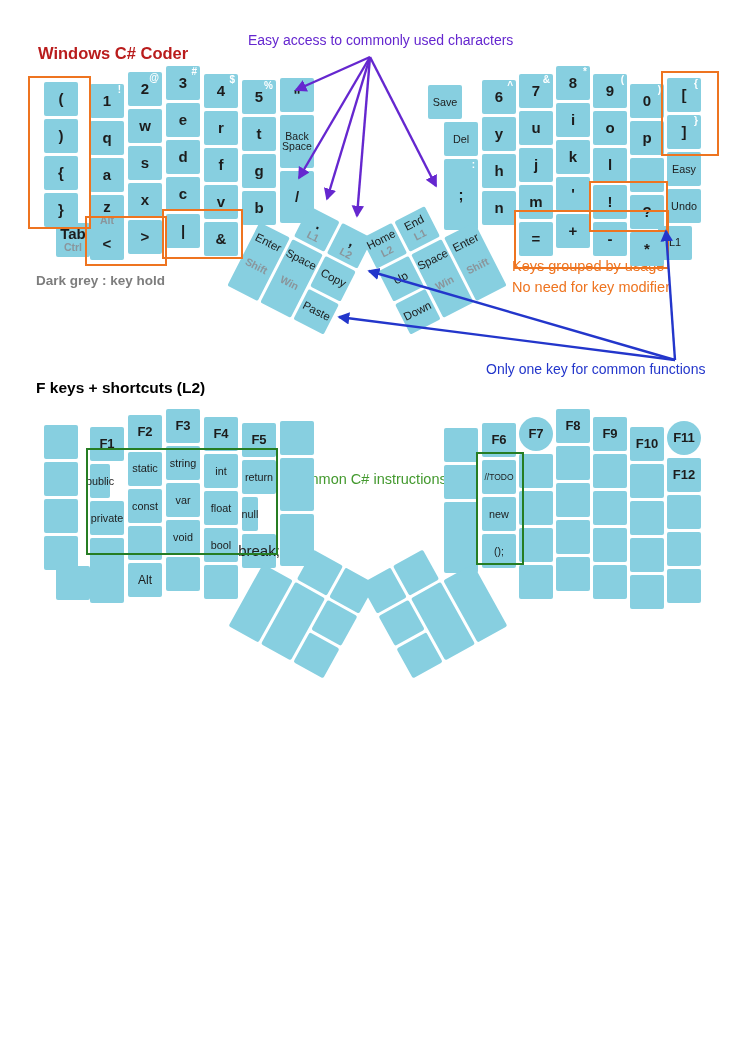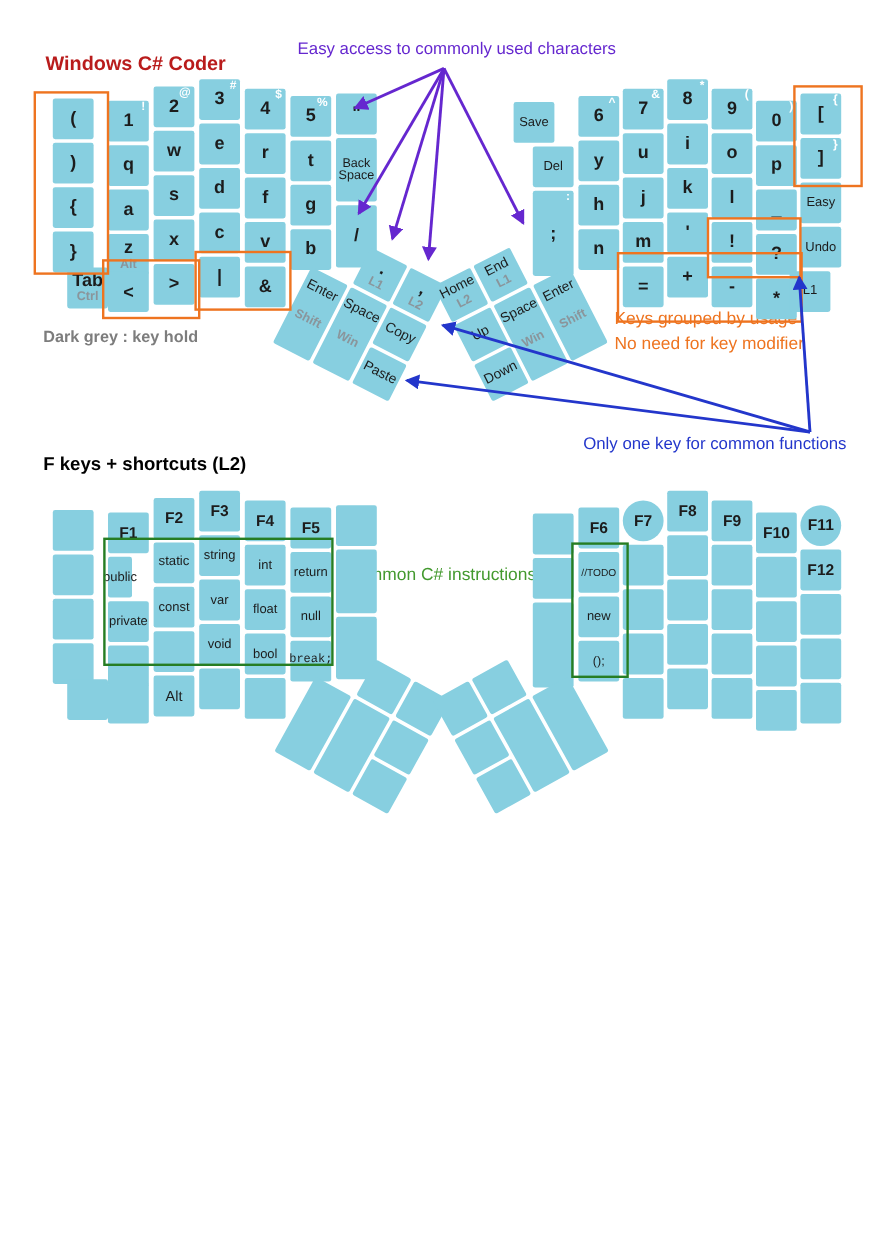--- a/index.html
+++ b/index.html
@@ -307,25 +307,25 @@
       <div class="key" style="width: 34px; height: 34px; left: 204px; top: 528px;">
         <span class="lbl" style="font-size: 10.8px; font-weight: 400;">bool</span>
       </div>
       <div class="key" style="width: 34px; height: 34px; left: 204px; top: 565px;"></div>
       <div class="key" style="width: 34px; height: 34px; left: 242px; top: 423px;">
         <span class="lbl" style="font-size: 13px; font-weight: 700;">F5</span>
       </div>
       <div class="key" style="width: 34px; height: 34px; left: 242px; top: 460px;">
         <span class="lbl" style="font-size: 10.8px; font-weight: 400;">return</span>
       </div>
-      <div class="key" style="width: 34px; height: 34px; left: 242px; top: 497px;">
+      <div class="key" style="width: 16px; height: 34px; left: 242px; top: 497px;">
         <span class="lbl" style="font-size: 10.8px; font-weight: 400;">null</span>
       </div>
       <div class="key" style="width: 34px; height: 34px; left: 242px; top: 534px;">
-        <span class="lbl" style="font-size: 10px; font-weight: 400; font-family: Liberation Mono, monospace;">break;</span>
+        <span class="lbl" style="font-size: 15px; font-weight: 400;">break;</span>
       </div>
       <div class="key" style="width: 34px; height: 34px; left: 280px; top: 421px;"></div>
       <div class="key" style="width: 34px; height: 52.5px; left: 280px; top: 458px;"></div>
       <div class="key" style="width: 34px; height: 52.5px; left: 280px; top: 513.5px;"></div>
       <div class="key" style="width: 34px; height: 34px; left: 56px; top: 565.6px;"></div>
       <div class="key" style="width: 34px; height: 34px; left: 444px; top: 428px;"></div>
       <div class="key" style="width: 34px; height: 34px; left: 444px; top: 465px;"></div>
       <div class="key" style="width: 34px; height: 71px; left: 444px; top: 502px;"></div>
       <div class="key" style="width: 34px; height: 34px; left: 482px; top: 423px;">
         <span class="lbl" style="font-size: 13px; font-weight: 700;">F6</span>

